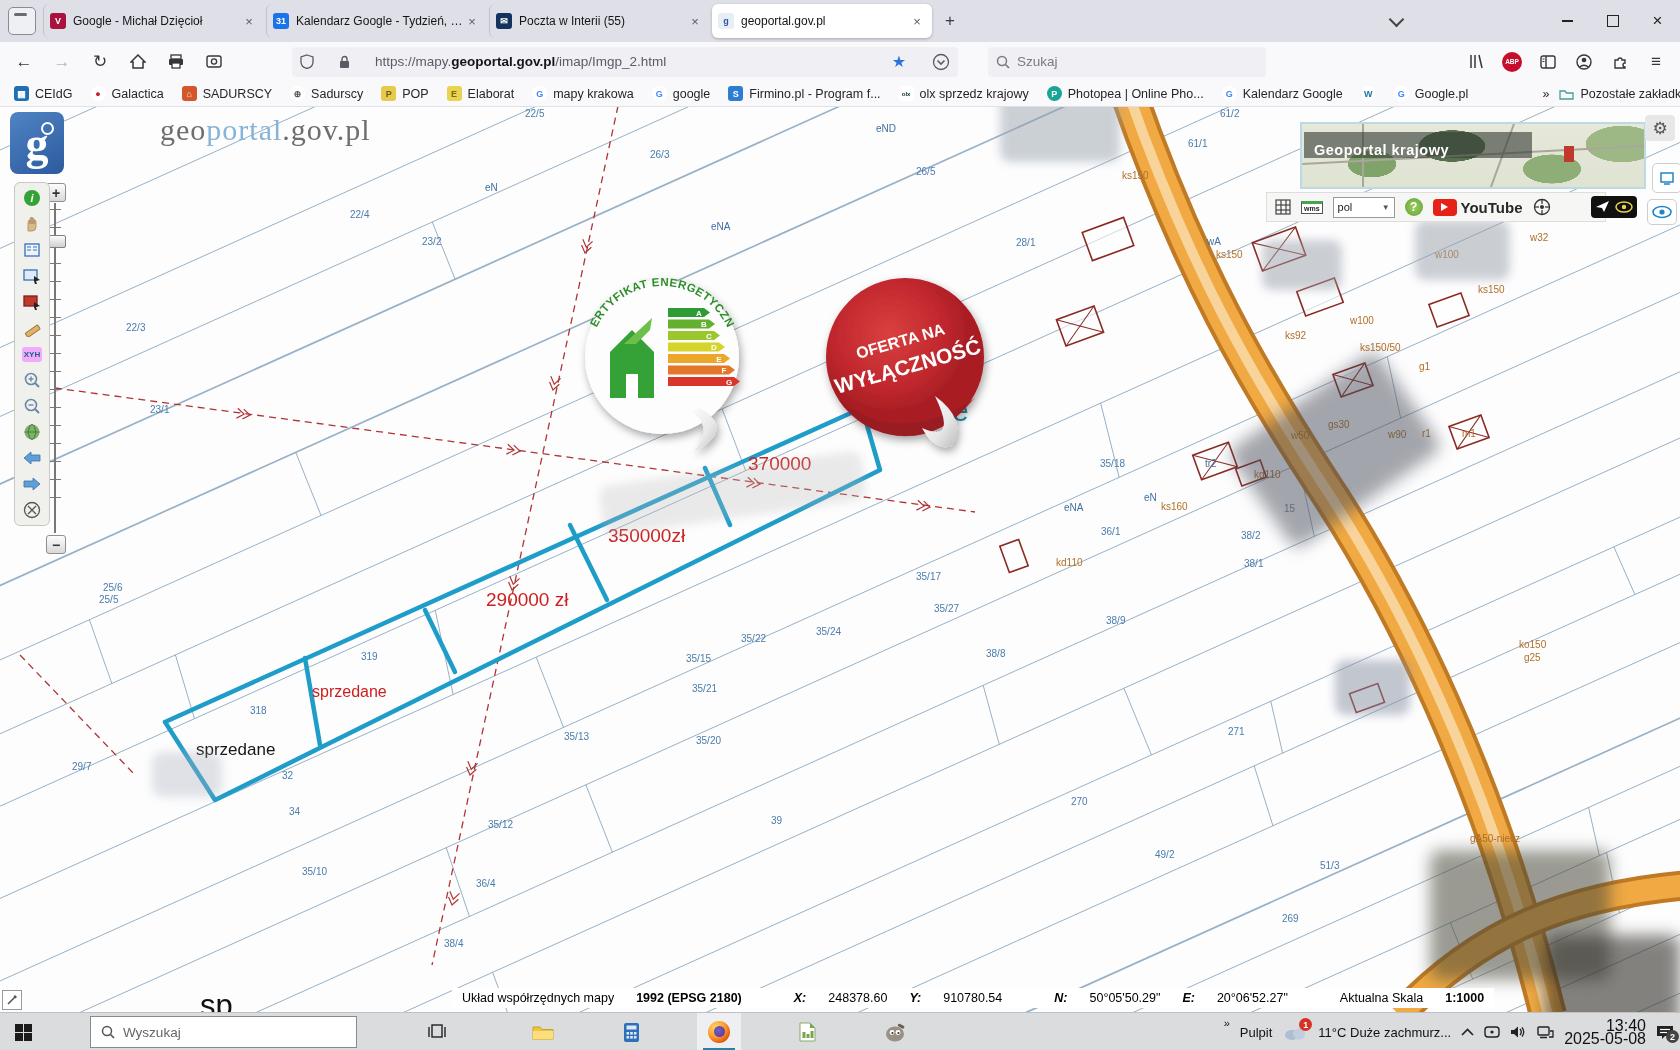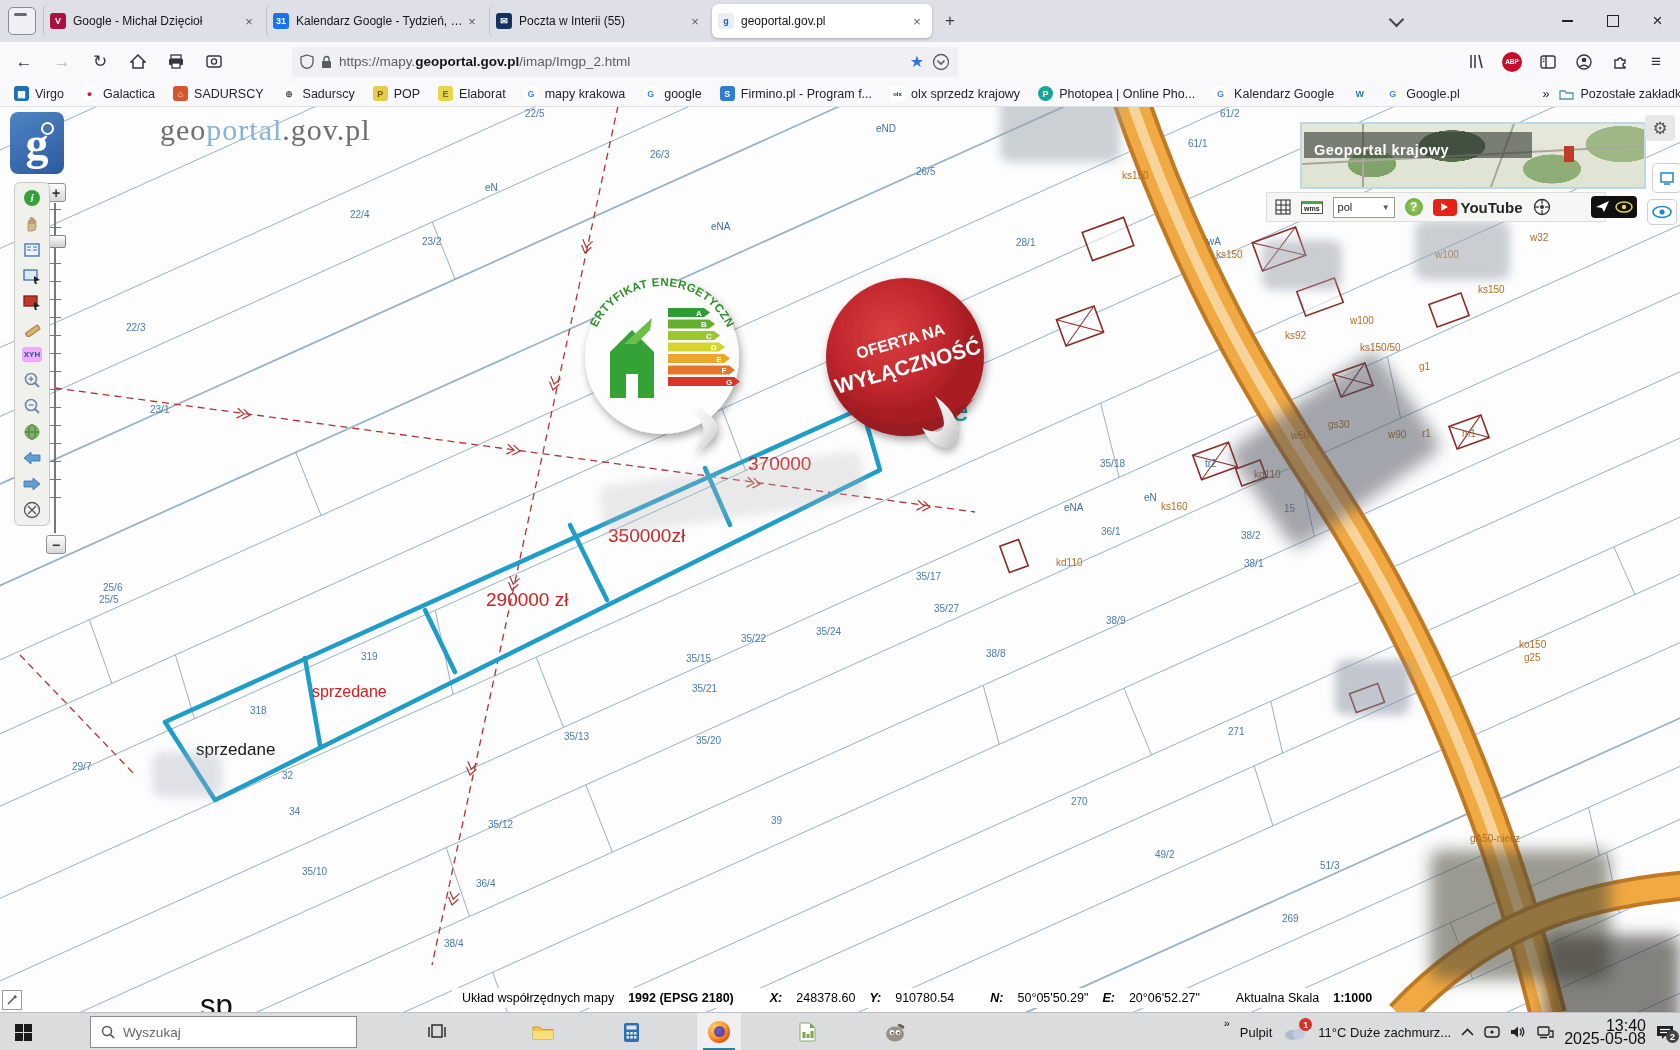--- a/index.html
+++ b/index.html
@@ -19,21 +19,21 @@
   .tab-close{width:18px;height:18px;border-radius:4px;display:flex;align-items:center;justify-content:center;color:#5b5b66;font-size:13px;}
   #newtab{width:26px;height:26px;margin-left:4px;display:flex;align-items:center;justify-content:center;font-size:17px;color:#3a3a44;}
   #tabbar-right{position:absolute;right:0;top:0;height:42px;display:flex;align-items:center;}
   .winbtn{width:45px;height:42px;display:flex;align-items:center;justify-content:center;color:#222;font-size:13px;}
   .chev{width:9px;height:9px;border-right:2px solid #444;border-bottom:2px solid #444;transform:rotate(45deg);margin-top:-4px;}
   #maxbox{width:10px;height:10px;border:1.5px solid #222;}
   #minbar{width:11px;height:1.5px;background:#222;}
   #navbar{position:absolute;left:0;top:42px;width:1680px;height:39px;background:#f9f9fb;display:flex;align-items:center;z-index:40;border-bottom:1px solid #e4e4ea;}
   .navic{width:32px;height:28px;display:flex;align-items:center;justify-content:center;border-radius:4px;color:#35353c;font-size:17px;}
   .navic.dis{color:#b6b6be;}
-  #urlbar{width:650px;height:30px;background:#f0f0f4;border-radius:4px;margin-left:62px;display:flex;align-items:center;padding:0 8px;font-size:13.5px;color:#5b5b66;}
+  #urlbar{width:650px;height:30px;background:#f0f0f4;border-radius:4px;margin-left:62px;display:flex;align-items:center;padding:0 8px;font-size:13.5px;color:#5b5b66;gap:18px;}
   #urlbar .dom{color:#15141a;font-weight:bold;}
   #searchbar{width:262px;height:30px;background:#f0f0f4;border-radius:4px;margin-left:30px;display:flex;align-items:center;padding:0 8px;color:#7a7a84;font-size:13.5px;}
   #nav-right{position:absolute;right:8px;display:flex;align-items:center;gap:4px;}
   .abp{width:20px;height:20px;border-radius:50%;background:#c70d2c;color:#fff;font-size:6.5px;font-weight:bold;display:flex;align-items:center;justify-content:center;}
   #bmbar{position:absolute;left:0;top:81px;width:1680px;height:25px;background:#f9f9fb;display:flex;align-items:center;padding-left:14px;gap:18px;font-size:12.5px;color:#24242c;z-index:40;border-bottom:1px solid #e0e0e6;}
   .bm{display:flex;align-items:center;gap:6px;white-space:nowrap;}
   .bmic{width:15px;height:15px;border-radius:3px;display:flex;align-items:center;justify-content:center;font-size:9px;font-weight:bold;flex:0 0 15px;}
   #bm-right{position:absolute;right:10px;display:flex;align-items:center;gap:10px;}
   
   #mapwrap{position:absolute;left:0;top:0;width:1680px;height:1050px;background:#fdfdfe;}
@@ -80,21 +80,21 @@
   #mm-controls{left:1266px;top:192px;height:28px;width:322px;background:#f6f6f4;border:1px solid #ddd;display:flex;align-items:center;gap:10px;padding:0 8px;z-index:10;}
   #langsel{width:52px;height:19px;border:1px solid #9a9a9a;background:#fff;font-size:11px;color:#222;display:flex;align-items:center;justify-content:space-between;padding:0 4px;}
   #helpbtn{width:18px;height:18px;border-radius:50%;background:radial-gradient(#9ed060,#5f9f35);color:#fff;font-weight:bold;font-size:12px;display:flex;align-items:center;justify-content:center;}
   #ytwrap{display:flex;align-items:center;gap:4px;font-weight:bold;font-size:15px;color:#282828;}
   #ytplay{width:24px;height:17px;background:#e62117;border-radius:4px;display:flex;align-items:center;justify-content:center;}
   #ytplay b{width:0;height:0;border-left:7px solid #fff;border-top:4.5px solid transparent;border-bottom:4.5px solid transparent;}
   #wmsic{font-size:7px;font-weight:bold;border:1px solid #555;background:#fff;padding:1px 2px;color:#222;border-top:3px solid #49a24f;}
   #flybtn{left:1591px;top:196px;width:46px;height:22px;background:#101010;border-radius:4px;display:flex;align-items:center;justify-content:center;gap:5px;z-index:10;}
   #eyebtn{left:1647px;top:199px;width:28px;height:24px;background:#fff;border:1px solid #cfcfcf;border-radius:5px;display:flex;align-items:center;justify-content:center;z-index:10;}
   #clipbtn{left:1652px;top:163px;width:28px;height:28px;background:#fff;border:1px solid #cfcfcf;border-radius:5px;display:flex;align-items:center;justify-content:center;z-index:9;}
-  #statusbar{left:452px;top:988px;height:20px;background:#fff;display:flex;align-items:center;gap:14px;padding:0 10px;font-size:12.5px;color:#000;z-index:12;white-space:nowrap;}
+  #statusbar{left:452px;top:988px;height:20px;background:#fff;display:flex;align-items:center;gap:22px;padding:0 10px;font-size:12.5px;color:#000;z-index:12;white-space:nowrap;}
   #statusbar .bv{font-weight:bold;}
   #statusbar .bi{font-weight:bold;font-style:italic;}
   #sp-partial{left:200px;top:988px;font-size:31px;color:#111;z-index:11;}
   #cornerbtn{left:2px;top:990px;width:18px;height:18px;background:#fff;border:1px solid #9a9a9a;z-index:12;display:flex;align-items:center;justify-content:center;}
   
   #taskbar{position:absolute;left:0;top:1012px;width:1680px;height:38px;background:#dadcde;border-top:1px solid #bfc1c4;z-index:50;display:flex;align-items:center;gap:44px;}
   #startbtn{width:46px;height:38px;display:flex;align-items:center;justify-content:center;}
   #tsearch{width:245px;height:30px;background:#fff;border:1px solid #8a8a8a;display:flex;align-items:center;gap:8px;padding:0 10px;color:#666;font-size:13.5px;}
   .tbic{width:44px;height:38px;display:flex;align-items:center;justify-content:center;position:relative;}
   .tbic.activeapp{background:rgba(255,255,255,.55);}
@@ -655,20 +655,27 @@
           <path d="M3,6 V4 a2.5,2.5 0 0 1 5,0 V6" fill="none" stroke="#5b5b66" stroke-width="1.4"></path>
         </svg>
       <span><span>https://mapy.</span><span class="dom">geoportal.gov.pl</span><span>/imap/Imgp_2.html</span></span>
       <span style="flex:1"></span>
       <span style="color:#2b74de;font-size:16px">★</span>
       <svg width="18" height="18" style="margin-left:8px">
           <circle cx="9" cy="9" r="7.5" fill="none" stroke="#5b5b66" stroke-width="1.3"></circle>
           <polyline points="5.5,7.5 9,11 12.5,7.5" fill="none" stroke="#5b5b66" stroke-width="1.6"></polyline>
         </svg>
     </div>
+    <div id="searchbar">
+      <svg width="14" height="14" style="margin-right:7px">
+          <circle cx="6" cy="6" r="4.5" fill="none" stroke="#7a7a84" stroke-width="1.5"></circle>
+          <line x1="9.5" y1="9.5" x2="13" y2="13" stroke="#7a7a84" stroke-width="1.7"></line>
+        </svg>
+      <span>Szukaj</span>
+    </div>
     <div id="nav-right">
       <div class="navic">
           <svg width="16" height="15">
             <g stroke="#35353c" stroke-width="1.5">
               <line x1="3" y1="1" x2="3" y2="14"></line>
               <line x1="7" y1="1" x2="7" y2="14"></line>
               <line x1="11" y1="1" x2="14" y2="14"></line>
             </g>
           </svg>
         </div>
@@ -695,21 +702,21 @@
             <path d="M3,6 h3 a2,2 0 1 1 4,0 h3 v3 a2,2 0 1 0 0,4 v1 h-10 Z" fill="none" stroke="#35353c" stroke-width="1.4"></path>
           </svg>
         </div>
       <div class="navic">≡</div>
     </div>
   </div>
 
   <div id="bmbar">
     <div class="bm">
         <span class="bmic" style="background: rgb(31, 111, 180); color: rgb(255, 255, 255); font-size: 9px;">▦</span>
-        <span class="bmlbl">Virgo</span>
+        <span class="bmlbl">CEIdG</span>
       </div>
       <div class="bm">
         <span class="bmic" style="background: rgb(255, 255, 255); color: rgb(192, 31, 47); border-radius: 50%; font-size: 9px;">●</span>
         <span class="bmlbl">Galactica</span>
       </div>
       <div class="bm">
         <span class="bmic" style="background: rgb(211, 87, 43); color: rgb(255, 255, 255); font-size: 9px;">⌂</span>
         <span class="bmlbl">SADURSCY</span>
       </div>
       <div class="bm">

